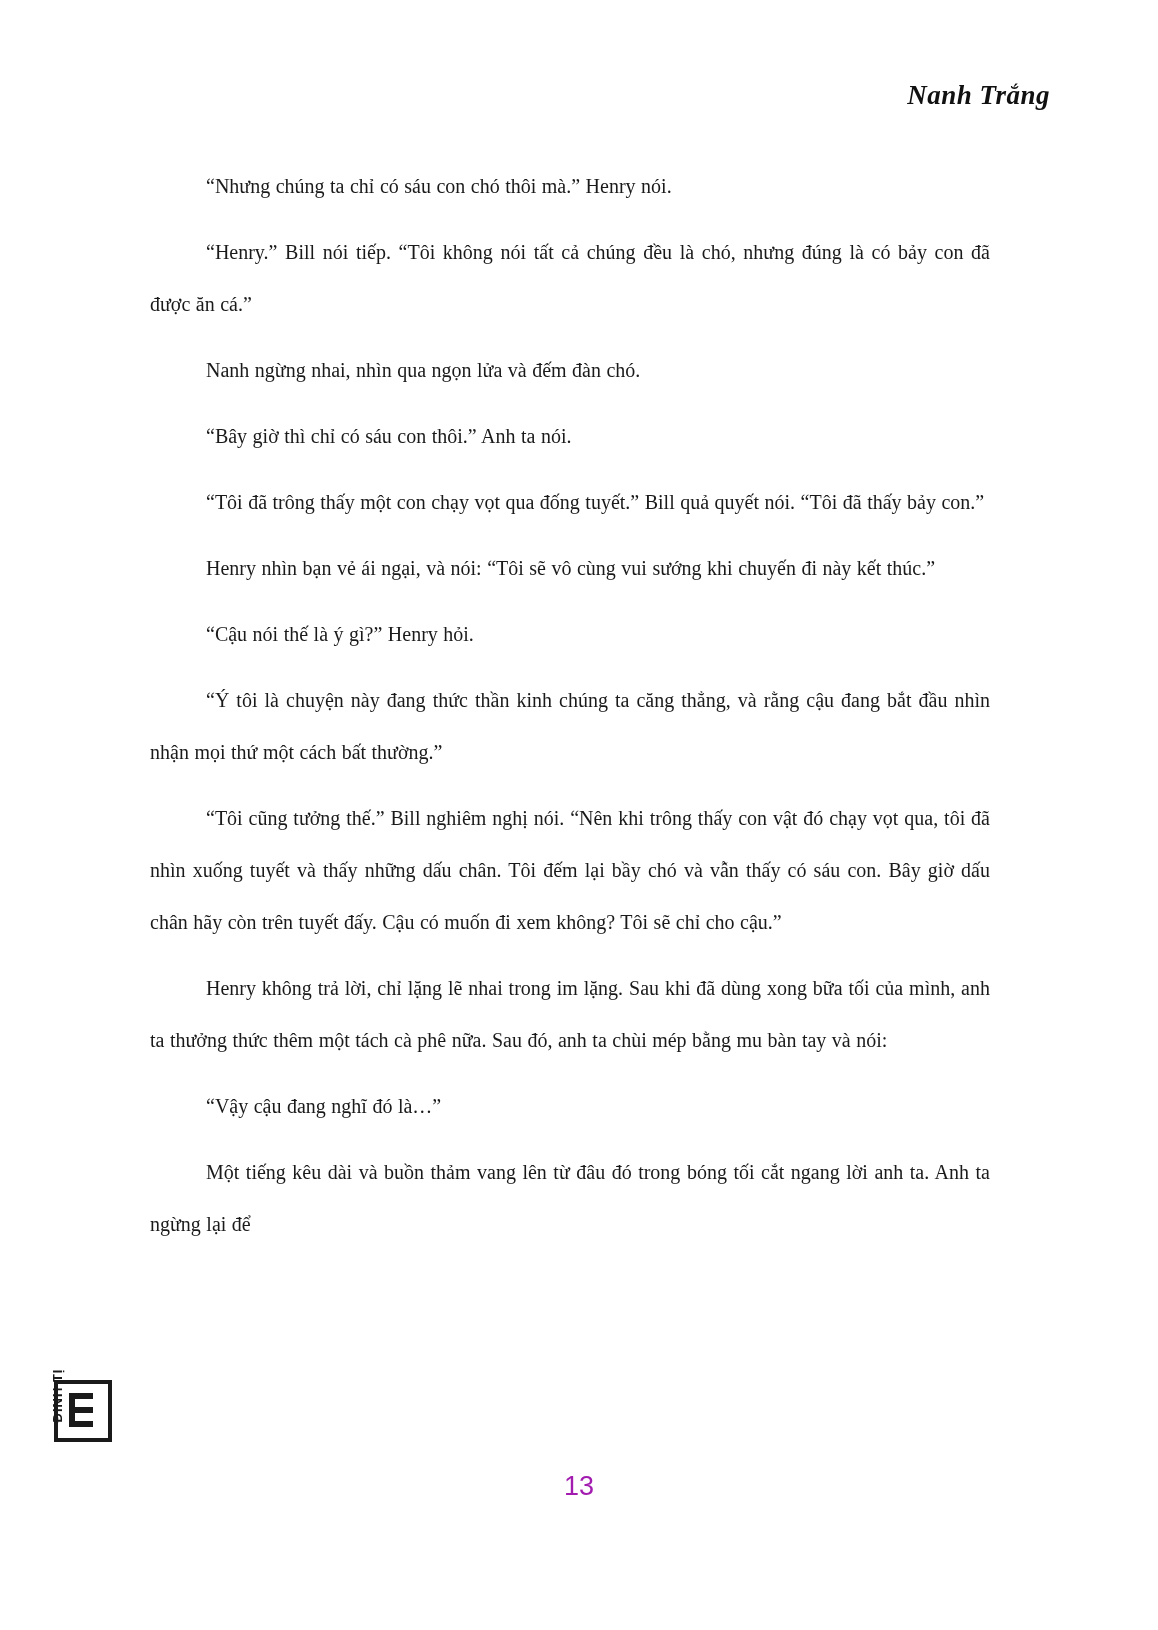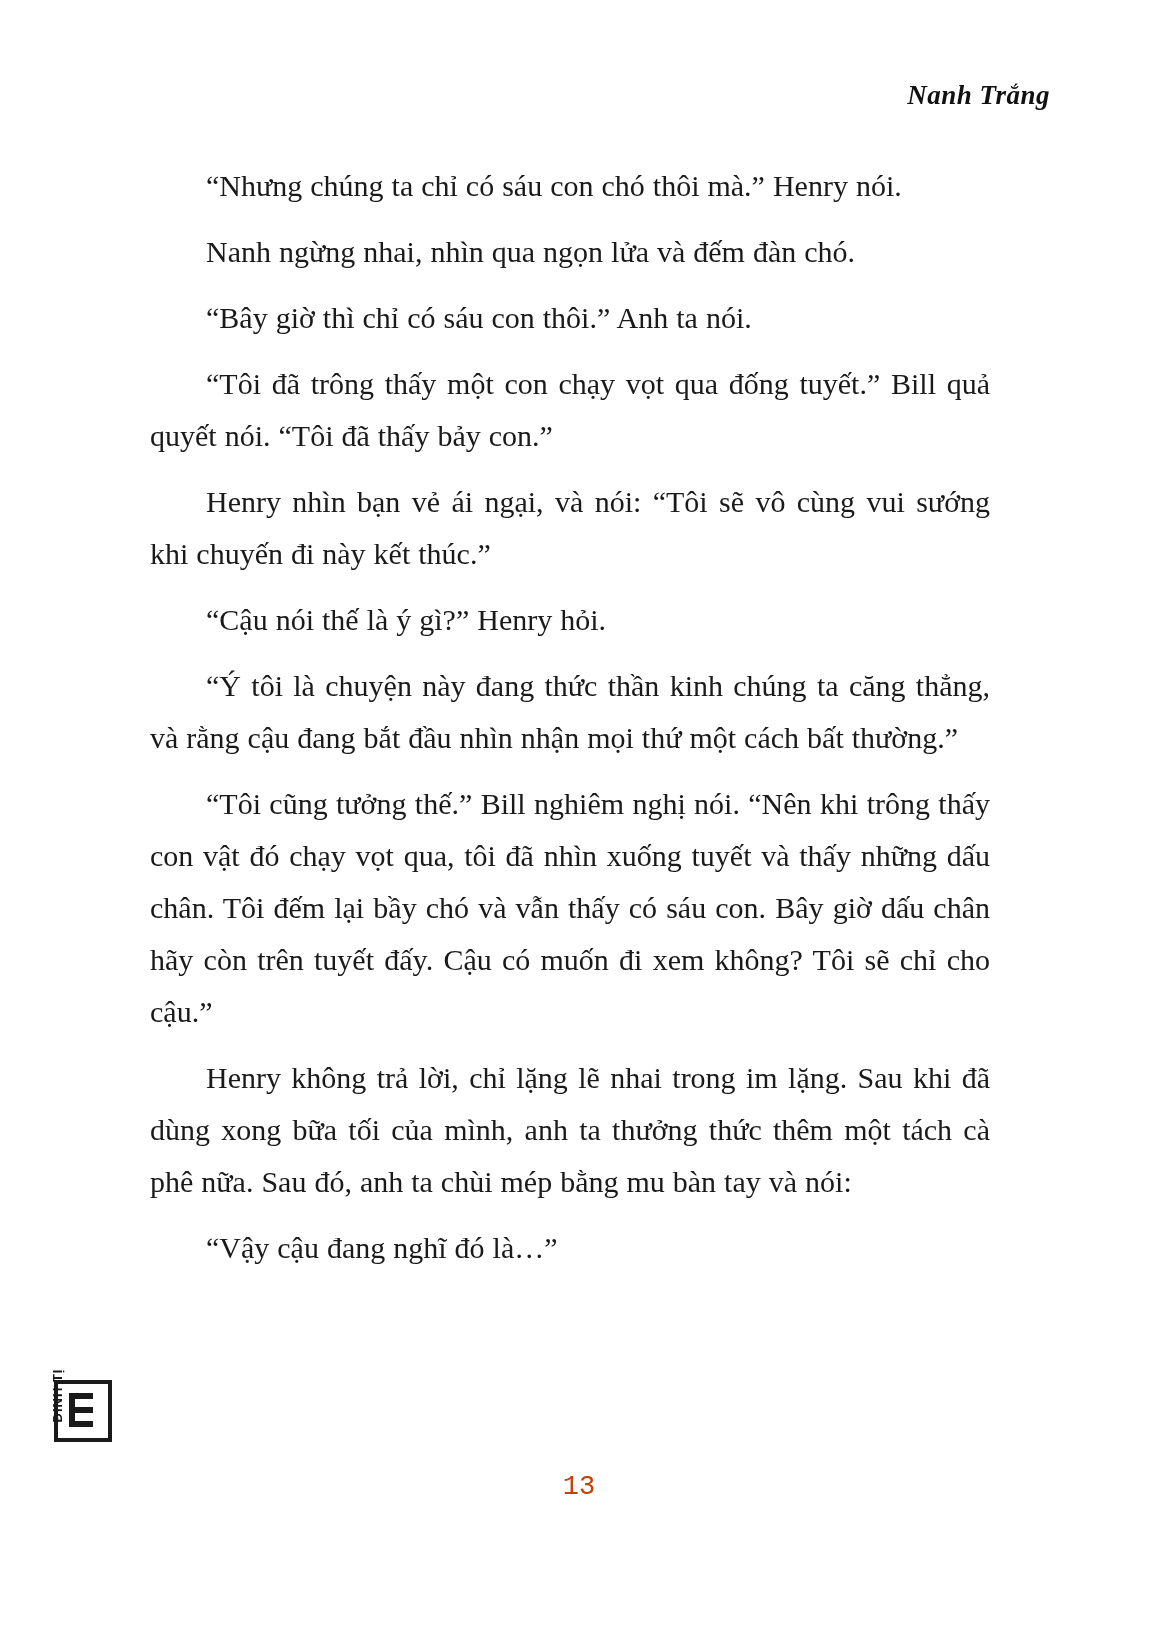--- a/index.html
+++ b/index.html
@@ -37,21 +37,21 @@
 
   
   .body-col {
     position: absolute;
     top: 160px;
     left: 150px;
     width: 840px;
   }
 
   .para {
-    font-size: 30px;
+    font-size: 20px;
     line-height: 52px;
     text-indent: 56px;
     margin: 0 0 14px 0;
     text-align: justify;
     text-justify: inter-word;
     word-spacing: 0.5px;
     hyphens: none;
   }
 
   .para:last-child {
@@ -59,22 +59,22 @@
   }
 
   
   .folio {
     position: absolute;
     bottom: 128px;
     left: 0;
     width: 100%;
     text-align: center;
     font-size: 27px;
-    font-family: Liberation Mono, monospace;
-    color: #c2410c;
+    font-family: Liberation Sans, sans-serif;
+    color: #a21caf;
   }
 
   
   .colophon {
     position: absolute;
     left: 28px;
     bottom: 150px;
     width: 86px;
     height: 100px;
   }
@@ -124,29 +124,31 @@
 </style>
 </head>
 <body>
 
 <div class="page">
 
   <div class="running-head">Nanh Trắng</div>
 
   <div class="body-col">
     <p class="para">“Nhưng chúng ta chỉ có sáu con chó thôi mà.” Henry nói.</p>
+    <p class="para">“Henry.” Bill nói tiếp. “Tôi không nói tất cả chúng đều là chó, nhưng đúng là có bảy con đã được ăn cá.”</p>
     <p class="para">Nanh ngừng nhai, nhìn qua ngọn lửa và đếm đàn chó.</p>
     <p class="para">“Bây giờ thì chỉ có sáu con thôi.” Anh ta nói.</p>
     <p class="para">“Tôi đã trông thấy một con chạy vọt qua đống tuyết.” Bill quả quyết nói. “Tôi đã thấy bảy con.”</p>
     <p class="para">Henry nhìn bạn vẻ ái ngại, và nói: “Tôi sẽ vô cùng vui sướng khi chuyến đi này kết thúc.”</p>
     <p class="para">“Cậu nói thế là ý gì?” Henry hỏi.</p>
     <p class="para">“Ý tôi là chuyện này đang thức thần kinh chúng ta căng thẳng, và rằng cậu đang bắt đầu nhìn nhận mọi thứ một cách bất thường.”</p>
     <p class="para">“Tôi cũng tưởng thế.” Bill nghiêm nghị nói. “Nên khi trông thấy con vật đó chạy vọt qua, tôi đã nhìn xuống tuyết và thấy những dấu chân. Tôi đếm lại bầy chó và vẫn thấy có sáu con. Bây giờ dấu chân hãy còn trên tuyết đấy. Cậu có muốn đi xem không? Tôi sẽ chỉ cho cậu.”</p>
     <p class="para">Henry không trả lời, chỉ lặng lẽ nhai trong im lặng. Sau khi đã dùng xong bữa tối của mình, anh ta thưởng thức thêm một tách cà phê nữa. Sau đó, anh ta chùi mép bằng mu bàn tay và nói:</p>
     <p class="para">“Vậy cậu đang nghĩ đó là…”</p>
+    <p class="para">Một tiếng kêu dài và buồn thảm vang lên từ đâu đó trong bóng tối cắt ngang lời anh ta. Anh ta ngừng lại để</p>
   </div>
 
   <div class="colophon">
     <div class="colophon-mark"></div>
     <div class="colophon-text">ĐINH TỊ</div>
   </div>
 
   <div class="folio">13</div>
 
 </div>

